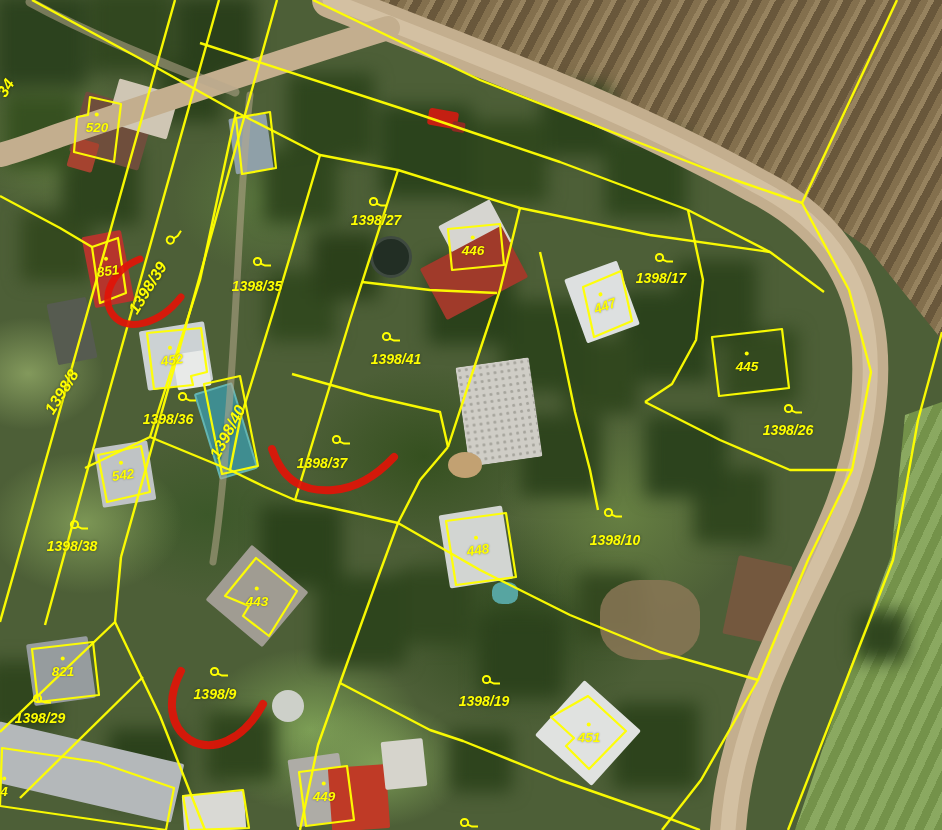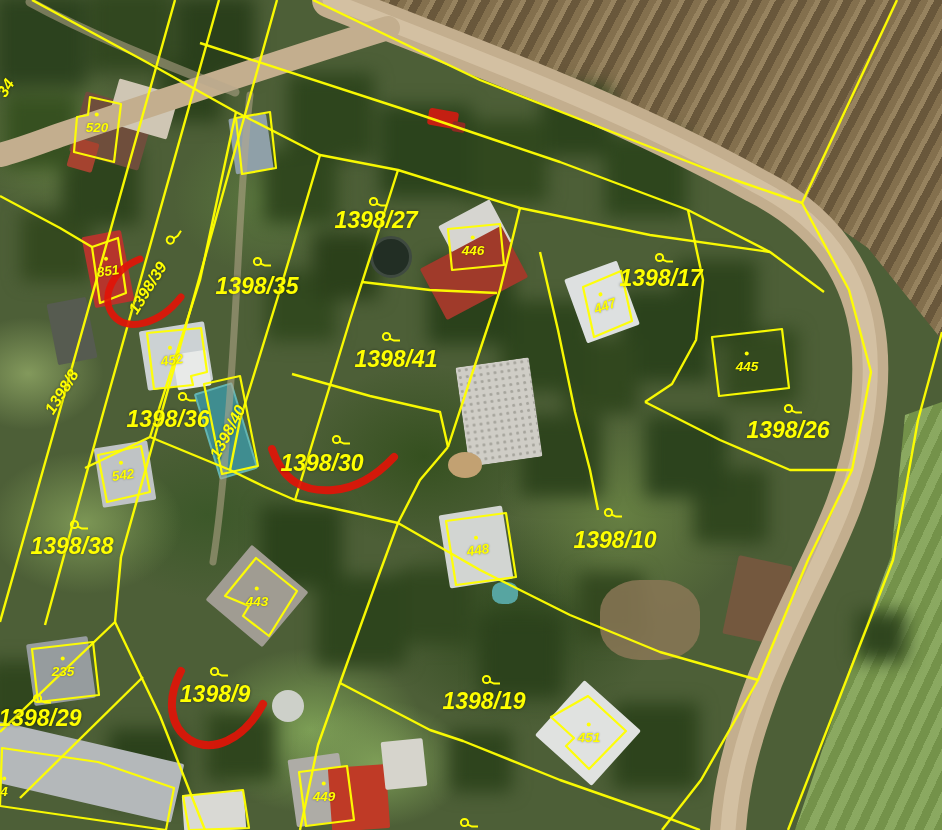--- a/index.html
+++ b/index.html
@@ -41,21 +41,21 @@
   .b{position:absolute;border-radius:2px;}
   .gravel{background:#cfcdc6;background-image:radial-gradient(rgba(90,90,80,.35) 1px,transparent 2px);background-size:7px 7px;}
   svg.overlay{position:absolute;inset:0;pointer-events:none;}
   .bnd{fill:none;stroke:#ffff00;stroke-width:2.4;stroke-linejoin:round;opacity:.96;}
   .outl{fill:none;stroke:#ffff00;stroke-width:2.2;stroke-linejoin:round;opacity:.96;}
   .annot{fill:none;stroke-linecap:round;opacity:.93;}
   .road{fill:none;stroke:#c3ae8e;stroke-linecap:round;}
   .roadlite{fill:none;stroke:#d8c6a8;stroke-linecap:round;opacity:.75;}
   .path2{fill:none;stroke:#b7a78c;stroke-linecap:round;opacity:.55;}
   #labels{position:absolute;inset:0;pointer-events:none;}
-  .plabel{position:absolute;color:#ffff00;font-weight:700;font-style:italic;font-size:23px;
+  .plabel{position:absolute;color:#ffff00;font-weight:700;font-style:italic;font-size:14px;
     white-space:nowrap;transform:translate(-50%,-50%) rotate(var(--r,0deg));
     text-shadow:0 0 3px rgba(0,0,0,.45);}
   .plabel.strip{font-size:16px;}
   .blabel{position:absolute;color:#ffff00;font-weight:700;font-style:italic;font-size:13.5px;
     white-space:nowrap;transform:translate(-50%,-50%) rotate(var(--r,0deg));
     text-shadow:0 0 2px rgba(0,0,0,.45);}
   .blabel::before{content:"";position:absolute;left:50%;top:-7px;width:4px;height:4px;
     border-radius:50%;background:#ffff00;transform:translateX(-50%);}
   .symbol{position:absolute;width:20px;height:14px;
     transform:translate(-50%,-50%) rotate(var(--r,0deg));}
@@ -161,40 +161,40 @@
       </g>
   </svg>
 
   <div id="labels">
       <div class="plabel" style="left: 376px; top: 220px; --r: 0deg;">1398/27</div>
       <div class="plabel" style="left: 257px; top: 286px; --r: 0deg;">1398/35</div>
       <div class="plabel" style="left: 661px; top: 278px; --r: 0deg;">1398/17</div>
       <div class="plabel" style="left: 788px; top: 430px; --r: 0deg;">1398/26</div>
       <div class="plabel" style="left: 396px; top: 359px; font-style: italic; --r: 0deg;">1398/41</div>
       <div class="plabel" style="left: 168px; top: 419px; --r: 0deg;">1398/36</div>
-      <div class="plabel" style="left: 322px; top: 463px; --r: 0deg;">1398/30</div>
+      <div class="plabel" style="left: 322px; top: 463px; --r: 0deg;">1398/37</div>
       <div class="plabel" style="left: 615px; top: 540px; text-align: center; --r: 0deg;">1398/10</div>
       <div class="plabel" style="left: 72px; top: 546px; --r: 0deg;">1398/38</div>
       <div class="plabel" style="left: 40px; top: 718px; --r: 0deg;">1398/29</div>
       <div class="plabel" style="left: 215px; top: 694px; --r: 0deg;">1398/9</div>
       <div class="plabel" style="left: 484px; top: 701px; --r: 0deg;">1398/19</div>
       <div class="plabel strip" style="left: 148px; top: 288px; --r: -58deg;">1398/39</div>
       <div class="plabel strip" style="left: 62px; top: 392px; --r: -58deg;">1398/8</div>
       <div class="plabel strip" style="left: 228px; top: 432px; --r: -62deg;">1398/40</div>
       <div class="plabel strip" style="left: 6px; top: 88px; --r: -58deg;">34</div>
       <div class="blabel" style="left: 97px; top: 127px; --r: 0deg;">520</div>
       <div class="blabel" style="left: 108px; top: 271px; --r: -8deg;">851</div>
       <div class="blabel" style="left: 172px; top: 360px; --r: -8deg;">452</div>
       <div class="blabel" style="left: 123px; top: 475px; --r: -8deg;">542</div>
       <div class="blabel" style="left: 473px; top: 250px; text-align: right; --r: 0deg;">446</div>
       <div class="blabel" style="left: 605px; top: 306px; --r: -20deg;">447</div>
       <div class="blabel" style="left: 747px; top: 366px; --r: 0deg;">445</div>
       <div class="blabel" style="left: 478px; top: 550px; --r: -8deg;">448</div>
       <div class="blabel" style="left: 257px; top: 601px; --r: 0deg;">443</div>
-      <div class="blabel" style="left: 63px; top: 671px; --r: 0deg;">235</div>
+      <div class="blabel" style="left: 63px; top: 671px; --r: 0deg;">821</div>
       <div class="blabel" style="left: 589px; top: 737px; --r: 0deg;">451</div>
       <div class="blabel" style="left: 324px; top: 796px; --r: 0deg;">449</div>
       <div class="blabel" style="left: 4px; top: 791px; --r: 0deg;">4</div>
       <div class="symbol" style="left: 174px; top: 237px; --r: -58deg;"><svg width="20" height="14">
           <circle cx="5.5" cy="5.5" r="3.6" fill="none" stroke="#ffff00" stroke-width="2"></circle>
           <path d="M8.8,7.6 L13,9.6 L19,9.6" fill="none" stroke="#ffff00" stroke-width="2"></path>
         </svg></div>
       <div class="symbol" style="left: 262px; top: 263px; --r: 0deg;"><svg width="20" height="14">
           <circle cx="5.5" cy="5.5" r="3.6" fill="none" stroke="#ffff00" stroke-width="2"></circle>
           <path d="M8.8,7.6 L13,9.6 L19,9.6" fill="none" stroke="#ffff00" stroke-width="2"></path>

